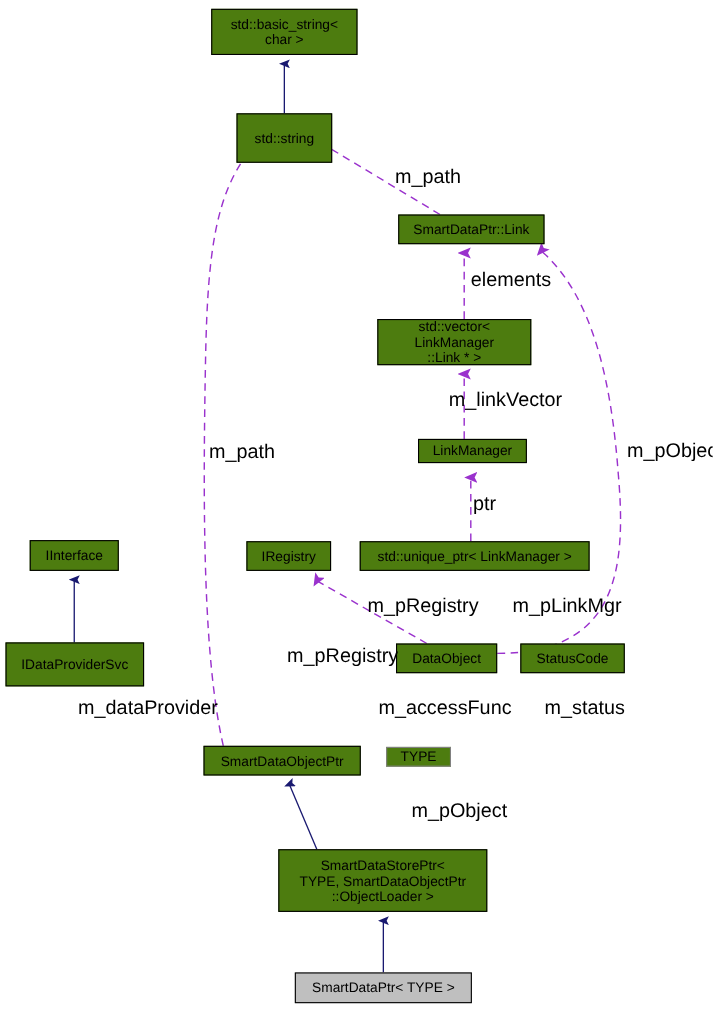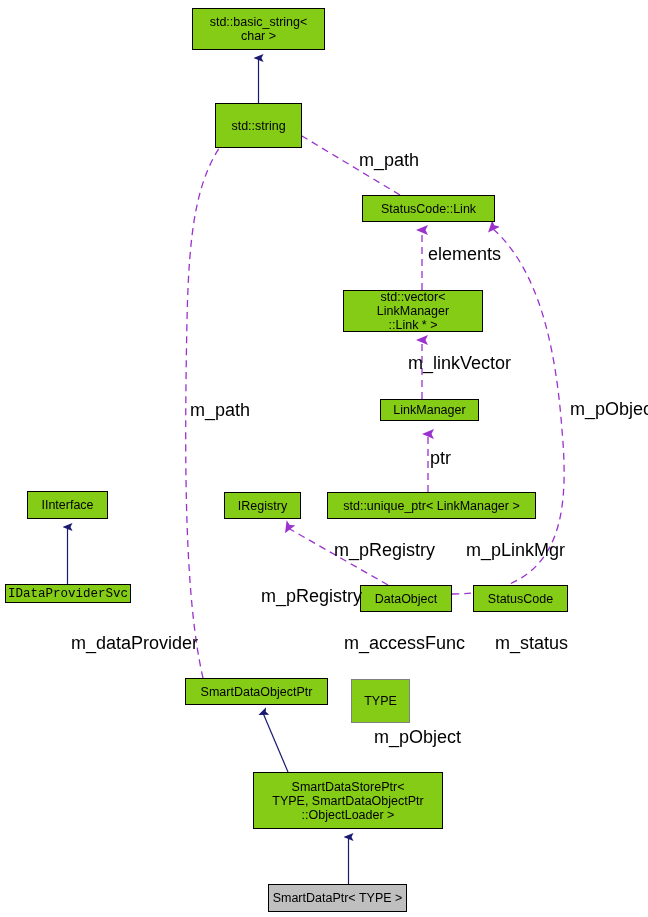--- a/index.html
+++ b/index.html
@@ -21,21 +21,21 @@
     position: absolute;
     left: 0;
     top: 0;
     width: 648px;
     height: 917px;
   }
   .node {
     position: absolute;
     box-sizing: border-box;
     border: 1px solid #000000;
-    background: #84cc16;
+    background: #4d7c0f;
     color: #000000;
     font-size: 12.5px;
     line-height: 14px;
     text-align: center;
     display: flex;
     align-items: center;
     justify-content: center;
     white-space: pre-line;
     z-index: 3;
   }
@@ -117,48 +117,48 @@
        TYPE --&gt;
       <path d="M 362 772 C 368 750, 372 730, 373 715"></path>
     </linkmanager></g>
   </svg>
 
   <div class="node" style="left:192px; top:8px; width:133px; height:42px;">std::basic_string&lt;
 char &gt;</div>
 
   <div class="node" style="left:215px; top:103px; width:87px; height:45px;">std::string</div>
 
-  <div class="node" style="left:362px; top:195px; width:133px; height:27px;">StatusCode::Link</div>
+  <div class="node" style="left:362px; top:195px; width:133px; height:27px;">SmartDataPtr::Link</div>
 
   <div class="node" style="left:343px; top:290px; width:140px; height:42px;">std::vector&lt; LinkManager
 ::Link * &gt;</div>
 
   <div class="node" style="left:380px; top:399px; width:99px; height:22px;">LinkManager</div>
 
   <div class="node" style="left:27px; top:491px; width:81px; height:28px;">IInterface</div>
 
   <div class="node" style="left:224px; top:492px; width:77px; height:27px;">IRegistry</div>
 
   <div class="node" style="left:327px; top:492px; width:209px; height:27px;">std::unique_ptr&lt; LinkManager &gt;</div>
 
-  <div class="node" style="left:5px; top:584px; width:126px; height:19px;font-family:Liberation Mono, monospace;">IDataProviderSvc</div>
+  <div class="node" style="left:5px; top:584px; width:126px; height:40px;">IDataProviderSvc</div>
 
   <div class="node" style="left:360px; top:585px; width:92px; height:27px;">DataObject</div>
 
   <div class="node" style="left:473px; top:585px; width:95px; height:27px;">StatusCode</div>
 
   <div class="node" style="left:185px; top:678px; width:143px; height:27px;">SmartDataObjectPtr</div>
 
-  <div class="node gray-border" style="left:351px; top:679px; width:59px; height:44px;">TYPE</div>
+  <div class="node gray-border" style="left:351px; top:679px; width:59px; height:18px;">TYPE</div>
 
   <div class="node" style="left:253px; top:772px; width:190px; height:57px;">SmartDataStorePtr&lt;
 TYPE, SmartDataObjectPtr
 ::ObjectLoader &gt;</div>
 
-  <div class="node gray-fill" style="left:268px; top:884px; width:139px; height:28px;">SmartDataPtr&lt; TYPE &gt;</div>
+  <div class="node gray-fill" style="left:268px; top:884px; width:161px; height:28px;">SmartDataPtr&lt; TYPE &gt;</div>
 
   <div class="edge-label" style="left:359px; top:154px;">m_path</div>
 
   <div class="edge-label" style="left:428px; top:248px;">elements</div>
 
   <div class="edge-label" style="left:408px; top:357px;">m_linkVector</div>
 
   <div class="edge-label" style="left:430px; top:452px;">ptr</div>
 
   <div class="edge-label" style="left:570px; top:403px;">m_pObject</div>

